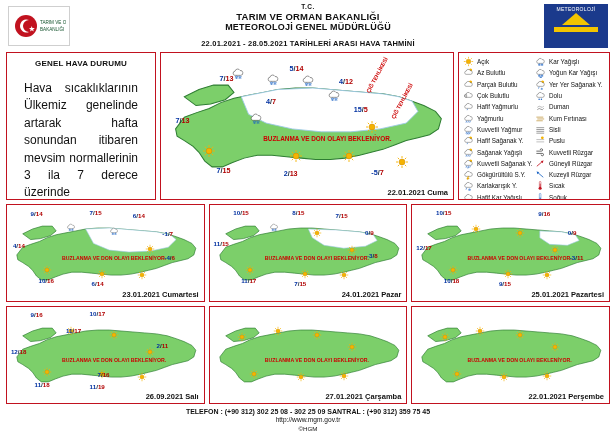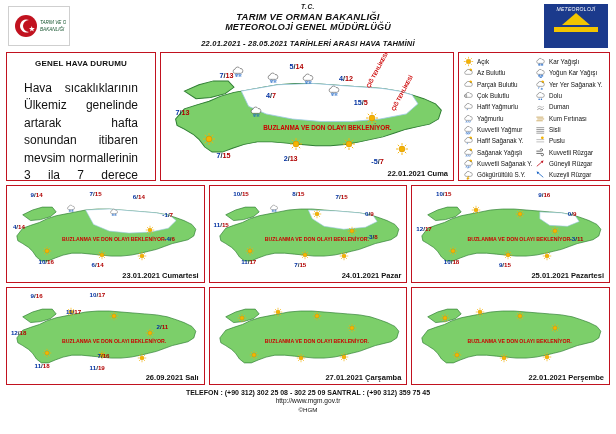--- a/index.html
+++ b/index.html
@@ -17,21 +17,20 @@
     width: 616px;
     height: 434px;
     background: #fff;
   }
 
   
   .header {
     position: relative;
     height: 52px;
     padding-top: 3px;
-    font-style: italic;
   }
   .logo-left {
     position: absolute;
     left: 8px;
     top: 6px;
     width: 62px;
     height: 40px;
     border: 1px solid #cfcfcf;
     background: #fff;
     display: flex;
@@ -75,21 +74,21 @@
   .title-block .t-3 { font-size: 7.5px; font-weight: bold; margin-top: 7px; letter-spacing: .2px; }
 
   
   .content {
     position: relative;
     padding: 0 6px;
   }
   .row-top {
     display: flex;
     gap: 4px;
-    height: 129px;
+    height: 148px;
   }
   .panel {
     border: 1px solid #c1121f;
     position: relative;
     background: #fff;
     overflow: hidden;
   }
 
   
   .genel {

